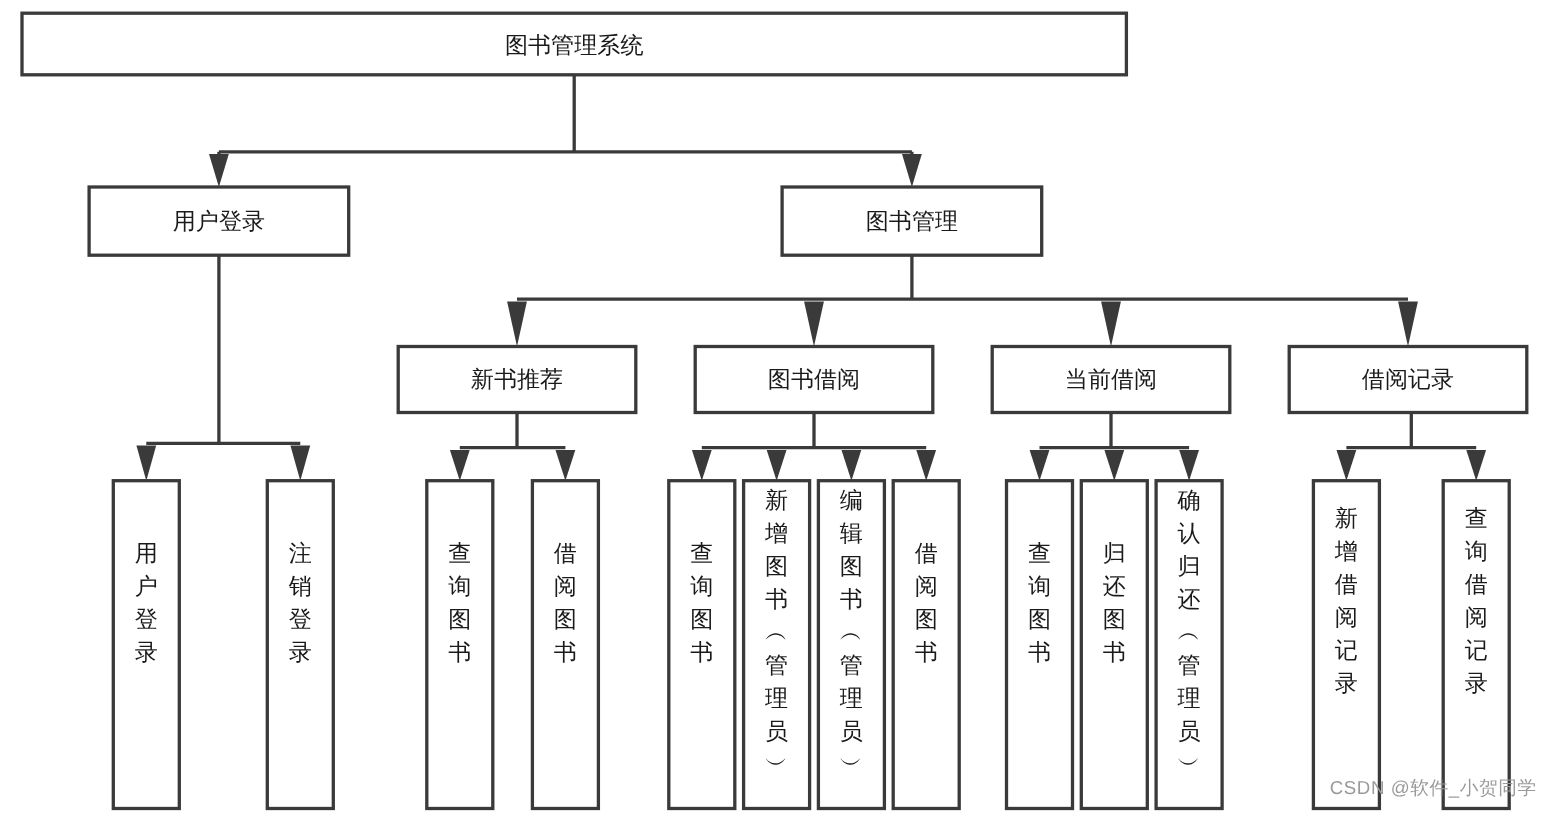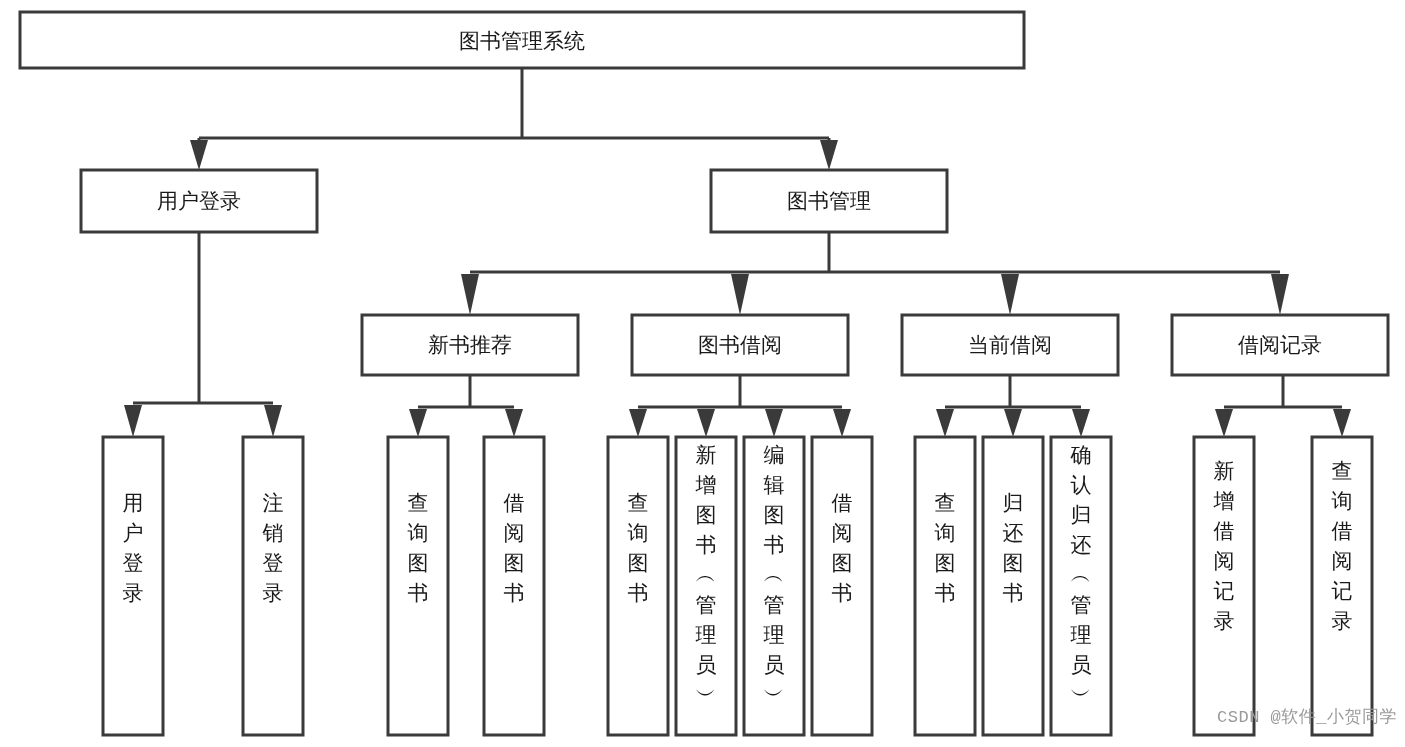--- a/index.html
+++ b/index.html
@@ -51,21 +51,21 @@
   .node-label-vertical {
     fill: #1a1a1a;
     font-family: "DejaVu Sans", "Liberation Sans", sans-serif;
     font-size: 21px;
     text-anchor: middle;
   }
   .watermark {
     position: absolute;
     right: 8px;
     bottom: 4px;
-    font-family: Liberation Mono, monospace;
+    font-family: Liberation Sans, sans-serif;
     font-size: 17px;
     color: #9a9a9a;
     letter-spacing: 0.5px;
     white-space: nowrap;
     user-select: none;
   }
 </style>
 </head>
 <body>
 

